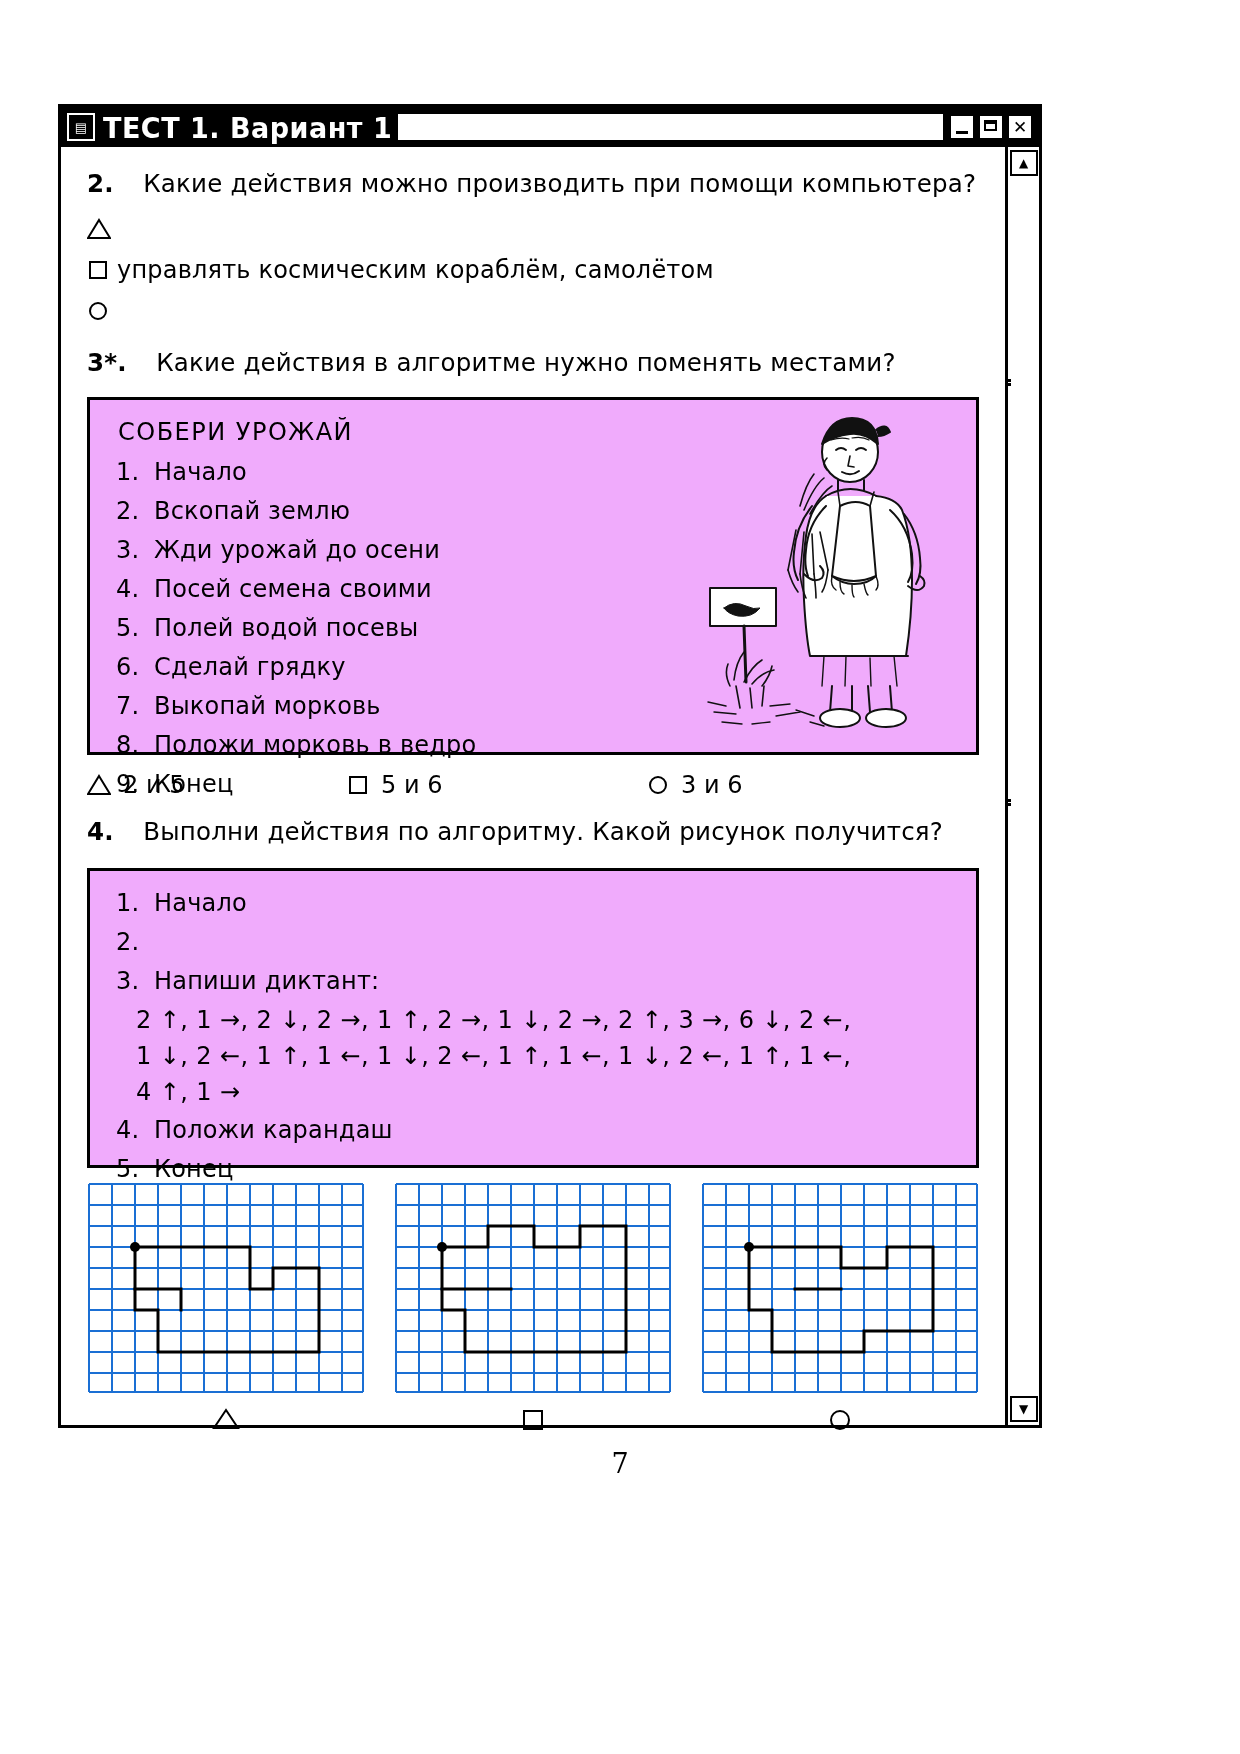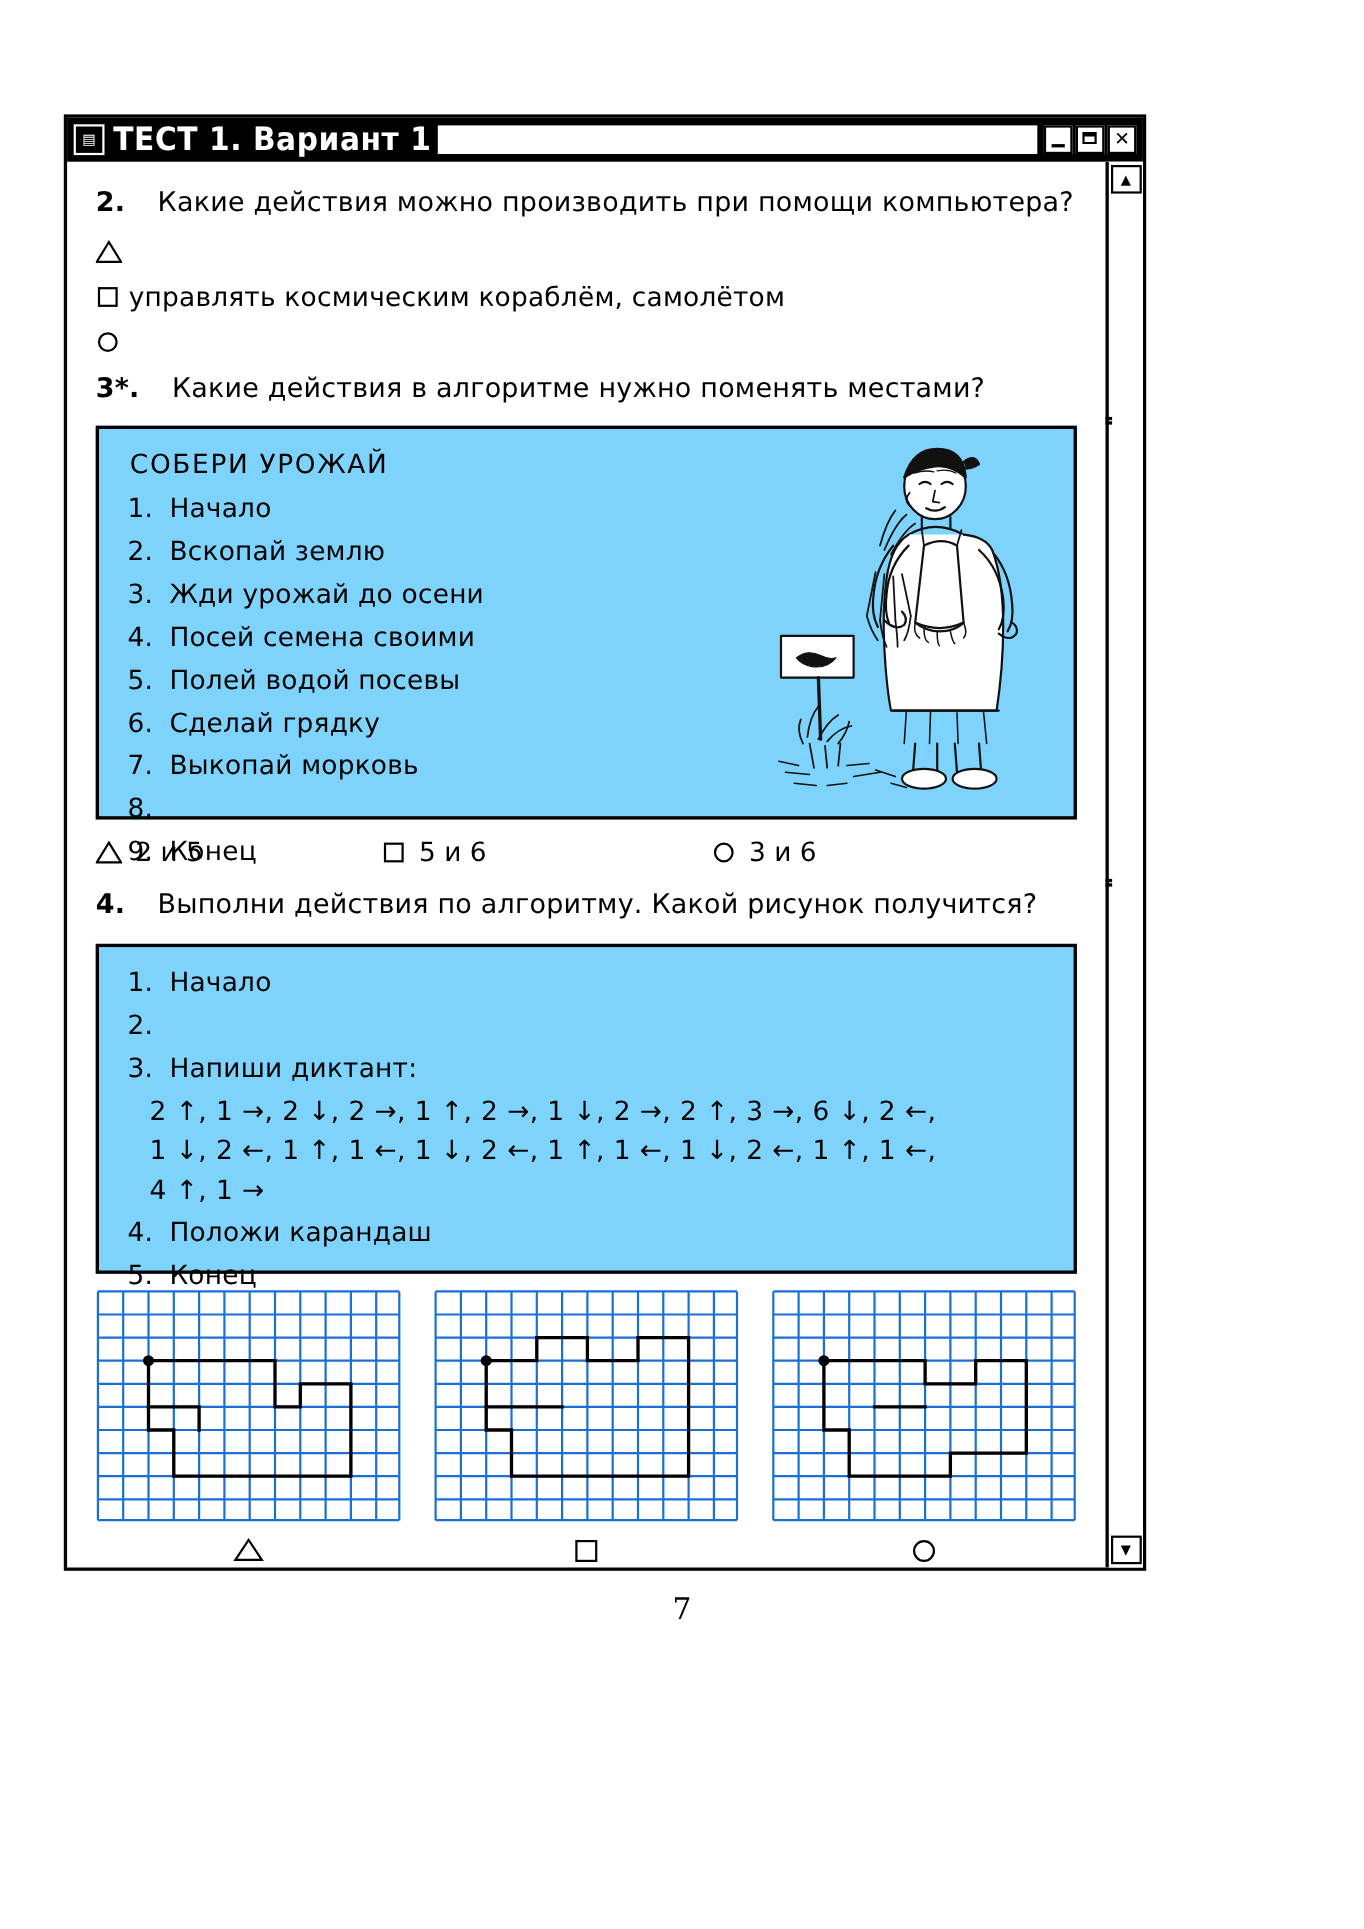--- a/index.html
+++ b/index.html
@@ -191,21 +191,21 @@
   }
 
   
   .shape { display: block; }
 
   
   .algobox {
     border: 3px solid #000;
     box-sizing: border-box;
     position: relative;
-    background: #7dd3fc;
+    background: #f0abfc;
   }
   .algo-title {
     font-size: 24px;
     letter-spacing: 1.5px;
     margin: 0 0 12px 2px;
   }
   .algo-item {
     font-size: 24px;
     letter-spacing: 0.2px;
     margin: 0 0 11px 0;
@@ -314,21 +314,21 @@
       </div>
 
       <div class="opt">
         <span class="glyph">
           <svg class="shape" width="22" height="22" viewBox="0 0 22 22" aria-hidden="true">
             <circle cx="11" cy="11" r="8" fill="none" stroke="#000" stroke-width="2"></circle>
           </svg>
         </span>
       </div>
 
-      <div class="qline" style="margin-top:16px">
+      <div class="qline" style="margin-top:26px">
         <span class="qnum">3*.</span>
         <span style="display:inline-block;width:12px"></span>
         <span class="qtext">Какие действия в алгоритме нужно поменять местами?</span>
       </div>
 
       <div class="algobox" style="height:358px;padding:18px 0 0 26px">
         <div class="algo-title">СОБЕРИ УРОЖАЙ</div>
 
         <div class="algo-item">
           <span class="idx">1.</span>
@@ -353,20 +353,21 @@
         <div class="algo-item">
           <span class="idx">6.</span>
           <span>Сделай грядку</span>
         </div>
         <div class="algo-item">
           <span class="idx">7.</span>
           <span>Выкопай морковь</span>
         </div>
         <div class="algo-item">
           <span class="idx">8.</span>
+          <span>Положи морковь в ведро</span>
         </div>
         <div class="algo-item">
           <span class="idx">9.</span>
           <span>Конец</span>
         </div>
 
         <div style="position:absolute; right:26px; top:10px; width:250px; height:330px;">
           <svg width="250" height="330" viewBox="0 0 250 330" aria-hidden="true">
             <g fill="none" stroke="#111" stroke-width="2" stroke-linecap="round" stroke-linejoin="round">
 

